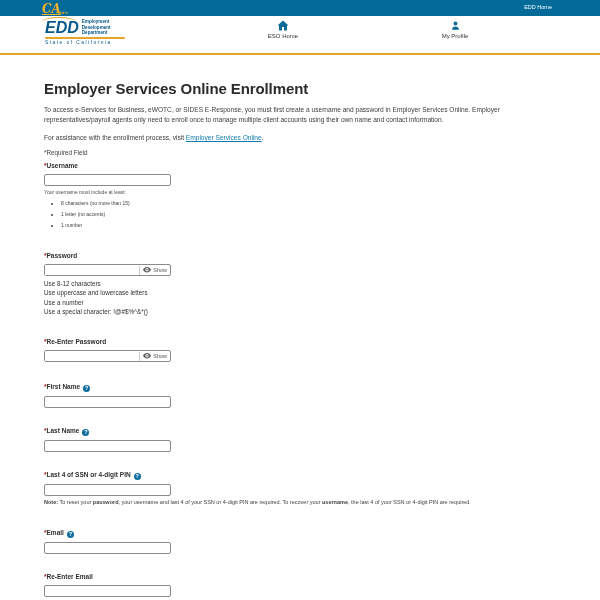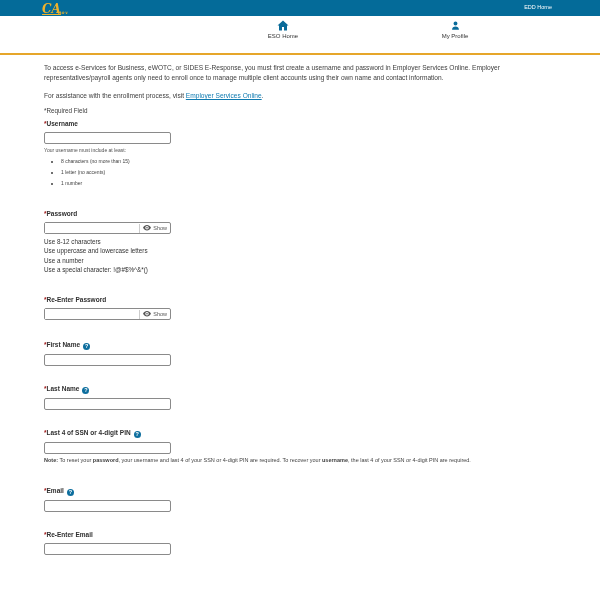--- a/index.html
+++ b/index.html
@@ -112,39 +112,52 @@
 </style>
 </head>
 <body>
 
 <div class="topbar">
   <span class="cagov"><span class="ca">CA</span><span class="gov">gov</span></span>
   <span class="edd-home-link">EDD Home</span>
 </div>
 
 <div class="header">
+  <div class="edd-logo">
+    <div class="edd-top">
+      <span class="edd-acronym">EDD</span>
+      <span class="edd-lines">
+        <span>Employment</span><br>
+        <span>Development</span><br>
+        <span>Department</span>
+      </span>
+    </div>
+    <div class="edd-rule"></div>
+    <div class="edd-state">State of California</div>
+  </div>
 
   <div class="nav-item nav-eso">
     <svg width="12" height="11" viewBox="0 0 24 22">
       <path fill="#0a6b99" d="M12 1 1 11h3v10h6v-7h4v7h6V11h3L12 1z"></path>
     </svg>
     <div class="nav-label">ESO Home</div>
   </div>
 
   <div class="nav-item nav-profile">
     <svg width="11" height="11" viewBox="0 0 24 24">
       <path fill="#0a6b99" d="M12 3.5a4.3 4.3 0 1 1 0 8.6 4.3 4.3 0 0 1 0-8.6zM4.5 21c0-4.4 3.4-7 7.5-7s7.5 2.6 7.5 7H4.5z"></path>
     </svg>
     <div class="nav-label">My Profile</div>
   </div>
 </div>
 
 <div class="gold-rule"></div>
 
 <div class="content">
+  <h1>Employer Services Online Enrollment</h1>
 
   <p class="intro">To access e-Services for Business, eWOTC, or SIDES E-Response, you must first create a username and password in Employer Services Online. Employer representatives/payroll agents only need to enroll once to manage multiple client accounts using their own name and contact information.</p>
 
   <p class="assist"><span>For assistance with the enrollment process, visit </span><span class="assist-link">Employer Services Online</span><span>.</span></p>
 
   <p class="required-note">*Required Field</p>
 
   <div class="g-username">
     <div class="field-label"><span class="req">*</span><span>Username</span></div>
     <input type="text" class="text-input" value="" style="">

